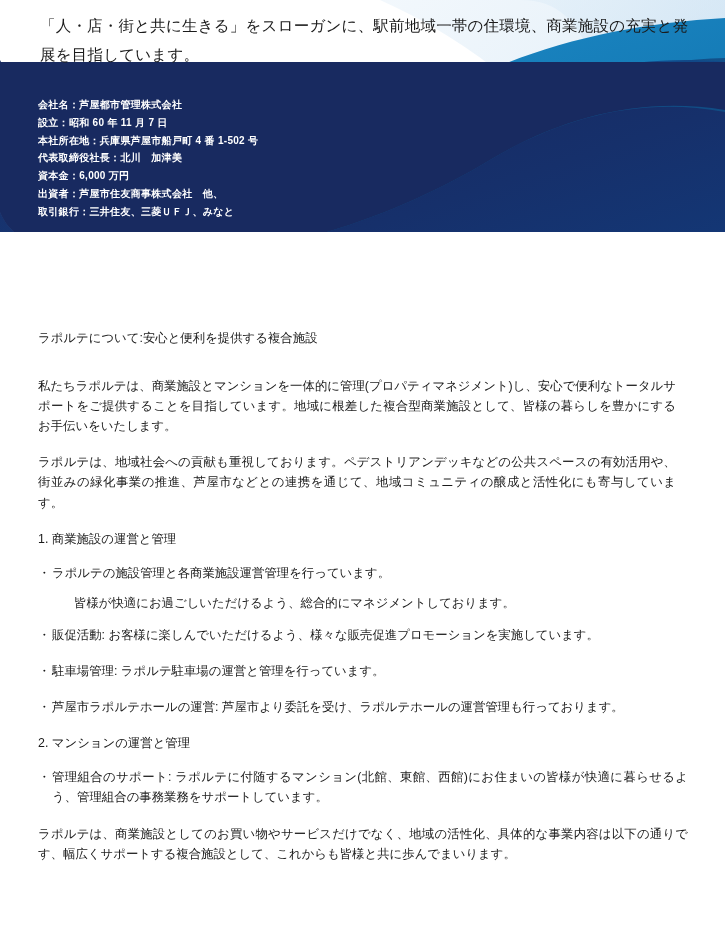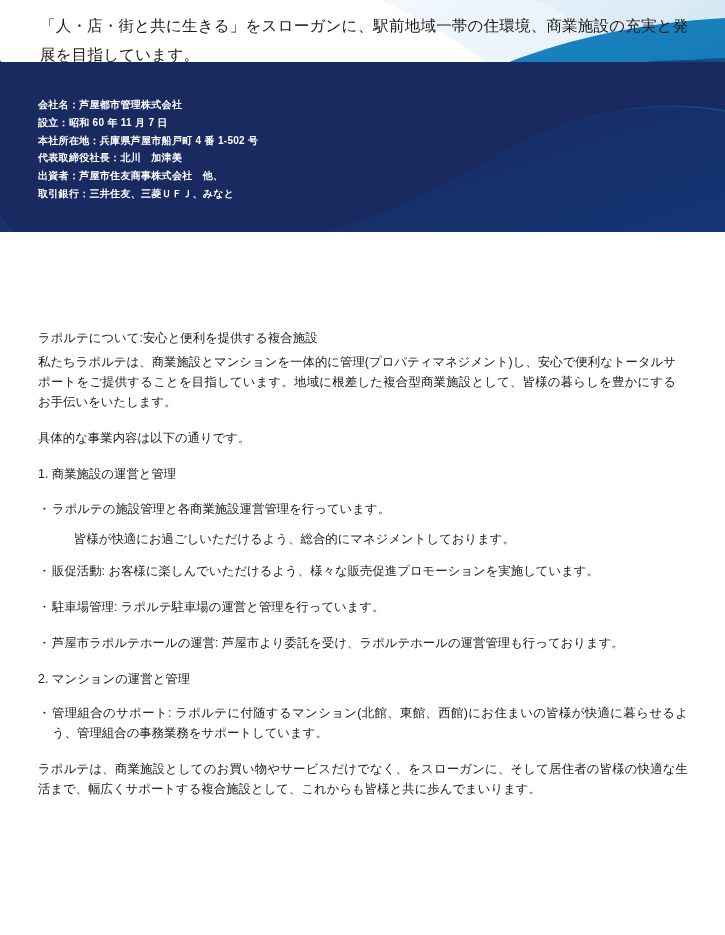--- a/index.html
+++ b/index.html
@@ -63,21 +63,21 @@
   #doc-body {
     position: absolute;
     left: 38px;
     top: 328px;
     width: 650px;
     font-size: 12.4px;
     line-height: 1.62;
     color: #1a1a1a;
   }
   #doc-body .lead {
-    margin: 0 0 4px 0;
+    margin: 0 0 28px 0;
     font-size: 12.4px;
   }
   #doc-body p.para {
     margin: 0 12px 16px 0;
     text-align: justify;
   }
   #doc-body h3.section {
     margin: 0 0 14px 0;
     font-size: 12.4px;
     font-weight: 400;
@@ -151,33 +151,34 @@
     <path d="M0,62 C120,62 260,62 725,62 L725,110 C640,96 560,118 490,160 C420,202 330,240 230,252 C160,260 90,256 30,240 C14,236 5,224 0,212 Z" fill="#182a60"></path>
   </svg>
 
   <div class="slogan">「人・店・街と共に生きる」をスローガンに、駅前地域一帯の住環境、商業施設の充実と発展を目指しています。</div>
 
   <div class="company-info">
     <div>会社名：芦屋都市管理株式会社</div>
     <div>設立：昭和 60 年 11 月 7 日</div>
     <div>本社所在地：兵庫県芦屋市船戸町 4 番 1-502 号</div>
     <div>代表取締役社長：北川　加津美</div>
+    <div>資本金：6,000 万円</div>
     <div>出資者：芦屋市住友商事株式会社　他、</div>
     <div>取引銀行：三井住友、三菱ＵＦＪ、みなと</div>
   </div>
 </div>
 
 <div id="doc-body">
 
   <div class="lead">ラポルテについて:安心と便利を提供する複合施設</div>
 
   <p class="para">私たちラポルテは、商業施設とマンションを一体的に管理(プロパティマネジメント)し、安心で便利なトータルサポートをご提供することを目指しています。地域に根差した複合型商業施設として、皆様の暮らしを豊かにするお手伝いをいたします。</p>
 
-
-  <p class="para">具体的な事業内容は以下の通りです。</p>
+  <p class="para">ラポルテは、地域社会への貢献も重視しております。ペデストリアンデッキなどの公共スペースの有効活用や、街並みの緑化事業の推進、芦屋市などとの連携を通じて、地域コミュニティの醸成と活性化にも寄与しています。</p>
+
 
   <h3 class="section">1. 商業施設の運営と管理</h3>
 
   <ul>
     <li>
       <span class="bullet">・</span>
       <span>ラポルテの施設管理と各商業施設運営管理を行っています。</span>
     </li>
   </ul>
 
@@ -200,14 +201,14 @@
 
   <h3 class="section">2. マンションの運営と管理</h3>
 
   <ul>
     <li>
       <span class="bullet">・</span>
       <span>管理組合のサポート: ラポルテに付随するマンション(北館、東館、西館)にお住まいの皆様が快適に暮らせるよう、管理組合の事務業務をサポートしています。</span>
     </li>
   </ul>
 
-  <p class="closing">ラポルテは、商業施設としてのお買い物やサービスだけでなく、をスローガンに、そして居住者の皆様の快適な生活まで、幅広くサポートする複合施設として、これからも皆様と共に歩んでまいります。</p>
+  <p class="closing">ラポルテは、商業施設としてのお買い物やサービスだけでなく、地域の活性化、具体的な事業内容は以下の通りです、幅広くサポートする複合施設として、これからも皆様と共に歩んでまいります。</p>
 </div>
 
 </body></html>

